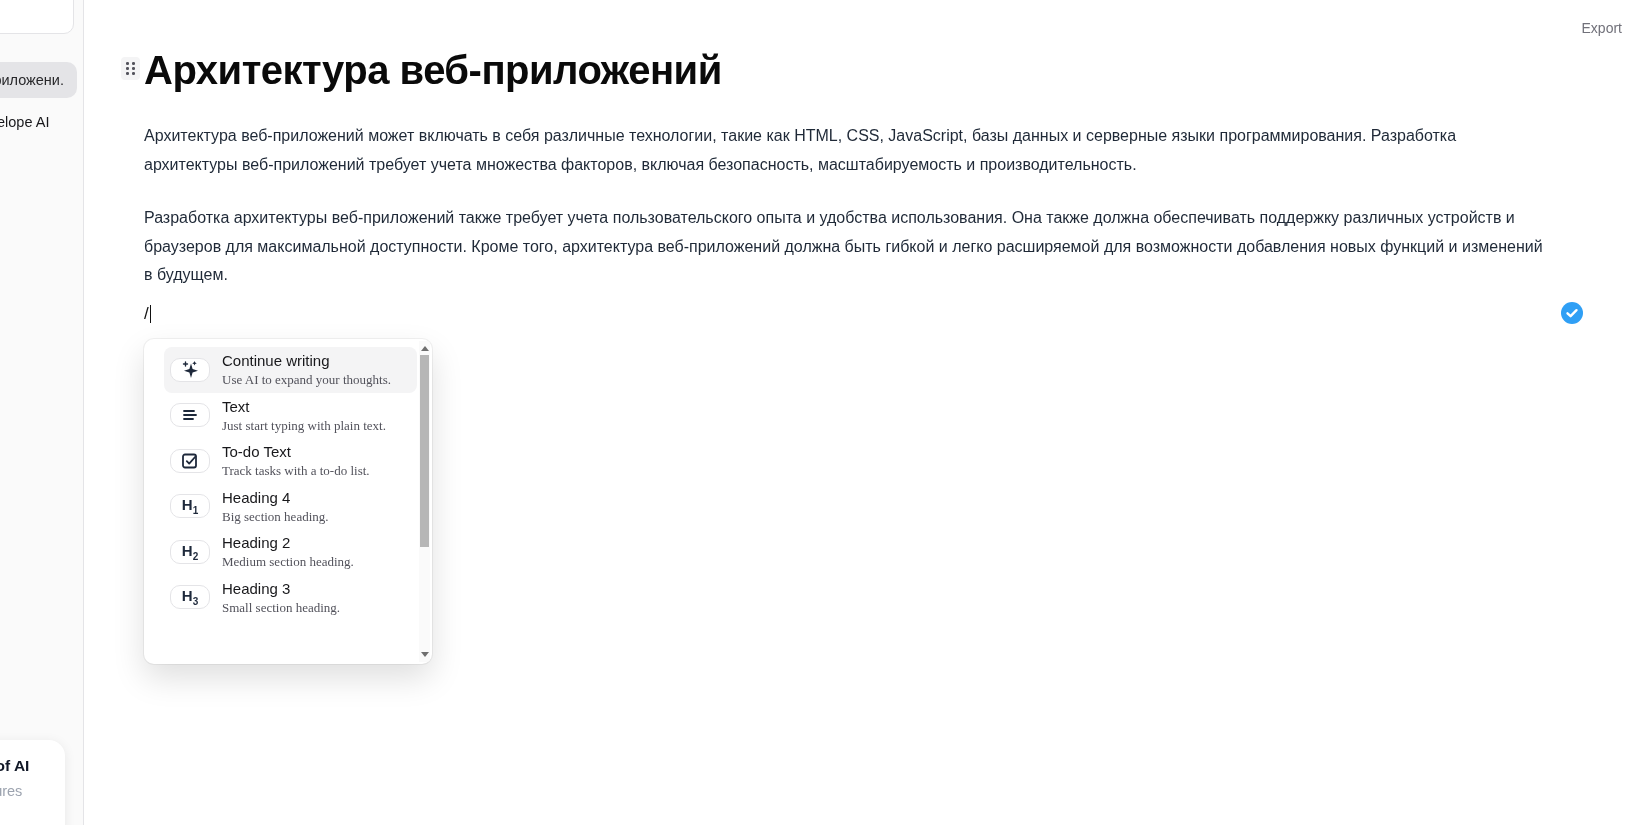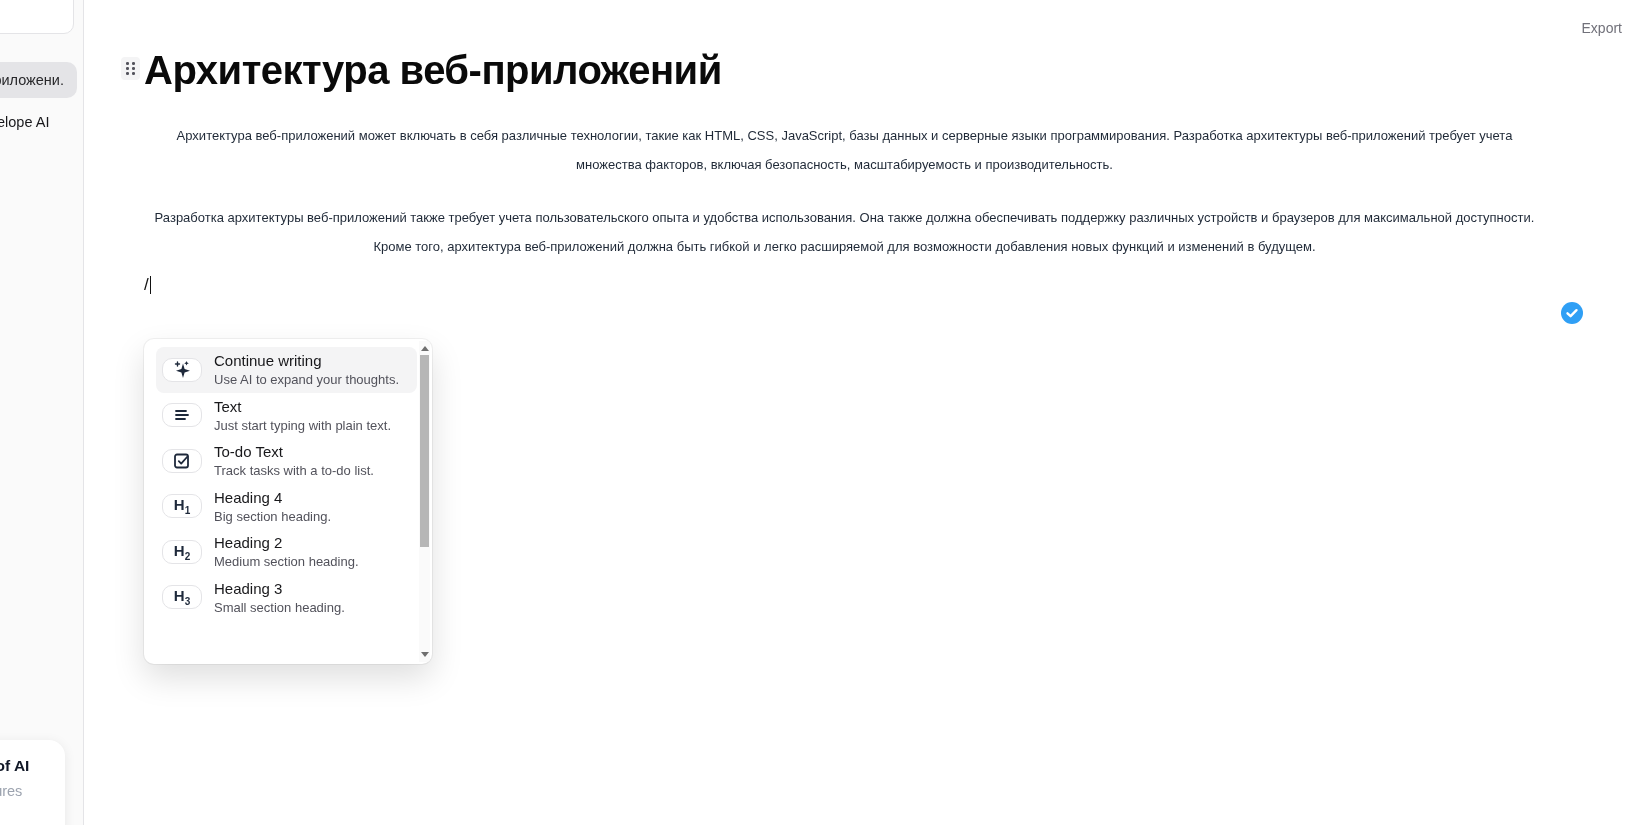--- a/index.html
+++ b/index.html
@@ -26,51 +26,51 @@
   .bottom-card .bc-sub { margin-top:6px; font-size:14.5px; color:#9ca3af; line-height:19px; }
 
   
   .export-btn { position:absolute; top:20px; right:28px; font-size:14px; font-weight:500;
                 color:#71717a; cursor:pointer; }
 
   
   .doc { position:absolute; left:144px; top:46px; width:1401px; }
   .doc h1 { font-size:40px; line-height:48px; font-weight:800; color:#0a0a0a;
             letter-spacing:-0.5px; }
-  .doc p { font-size:13px; line-height:28.5px; color:#1f2937;text-align:center; }
+  .doc p { font-size:16px; line-height:28.5px; color:#1f2937; }
   .doc .p1 { margin-top:28px; }
   .doc .p2 { margin-top:25px; }
   .slash-line { margin-top:14px; font-size:17px; line-height:20px; color:#111; }
   .caret { display:inline-block; width:1.5px; height:18px; background:#111;
            margin-left:1px; vertical-align:text-bottom; }
 
   .drag-handle { position:absolute; left:121px; top:57px; width:19px; height:23px;
                  background:#f4f4f5; border-radius:4px; display:grid;
                  grid-template-columns:repeat(2, 3px); grid-template-rows:repeat(3, 3px);
                  gap:2px 3px; place-content:center; cursor:grab; }
   .drag-handle i { width:2.6px; height:2.6px; border-radius:50%; background:#52525b; }
 
   .check-badge { position:absolute; left:1561px; top:302px; width:22px; height:22px;
                  border-radius:50%; display:flex; align-items:center; justify-content:center;
                  cursor:pointer; }
 
   
   .slash-menu { position:absolute; left:144px; top:339px; width:288px; height:325px;
                 background:#fff; border-radius:10px; overflow:hidden;
                 box-shadow:0 0 0 1px rgba(0,0,0,0.05), 0 14px 32px rgba(0,0,0,0.13);
-                padding:8px 15px 0 12px; }
+                padding:8px 15px 0 20px; }
   .menu-item { display:flex; align-items:center; gap:12px; padding:3px 6px;
                height:45.5px; border-radius:8px; cursor:pointer; }
   .menu-item.highlighted { background:#f4f4f5; }
   .menu-icon { flex:0 0 40px; width:40px; height:24px; background:#fff;
                border:1px solid #e4e4e7; border-radius:10px; display:flex;
                align-items:center; justify-content:center; color:#1e293b; }
   .menu-text { display:flex; flex-direction:column; }
   .menu-title { font-size:15px; font-weight:500; color:#18181b; line-height:19px; }
-  .menu-desc { font-size:13px; color:#52525b; line-height:17px; margin-top:1px; }
+  .menu-desc { font-size:13px; color:#52525b; line-height:17px; margin-top:1px;font-family:Liberation Serif, serif; }
   .h-glyph { font-size:15px; font-weight:700; color:#1e293b; }
   .h-glyph sub { font-size:10px; font-weight:700; }
 
   
   .sb-track { position:absolute; top:2px; right:2px; width:11px; height:321px;
               background:#fafafa; }
   .sb-arrow { position:absolute; left:1.5px; width:0; height:0; cursor:pointer;
               border-left:4px solid transparent; border-right:4px solid transparent; }
   .sb-up { top:5px; border-bottom:5px solid #6f6f6f; }
   .sb-down { bottom:5px; border-top:5px solid #6f6f6f; }

